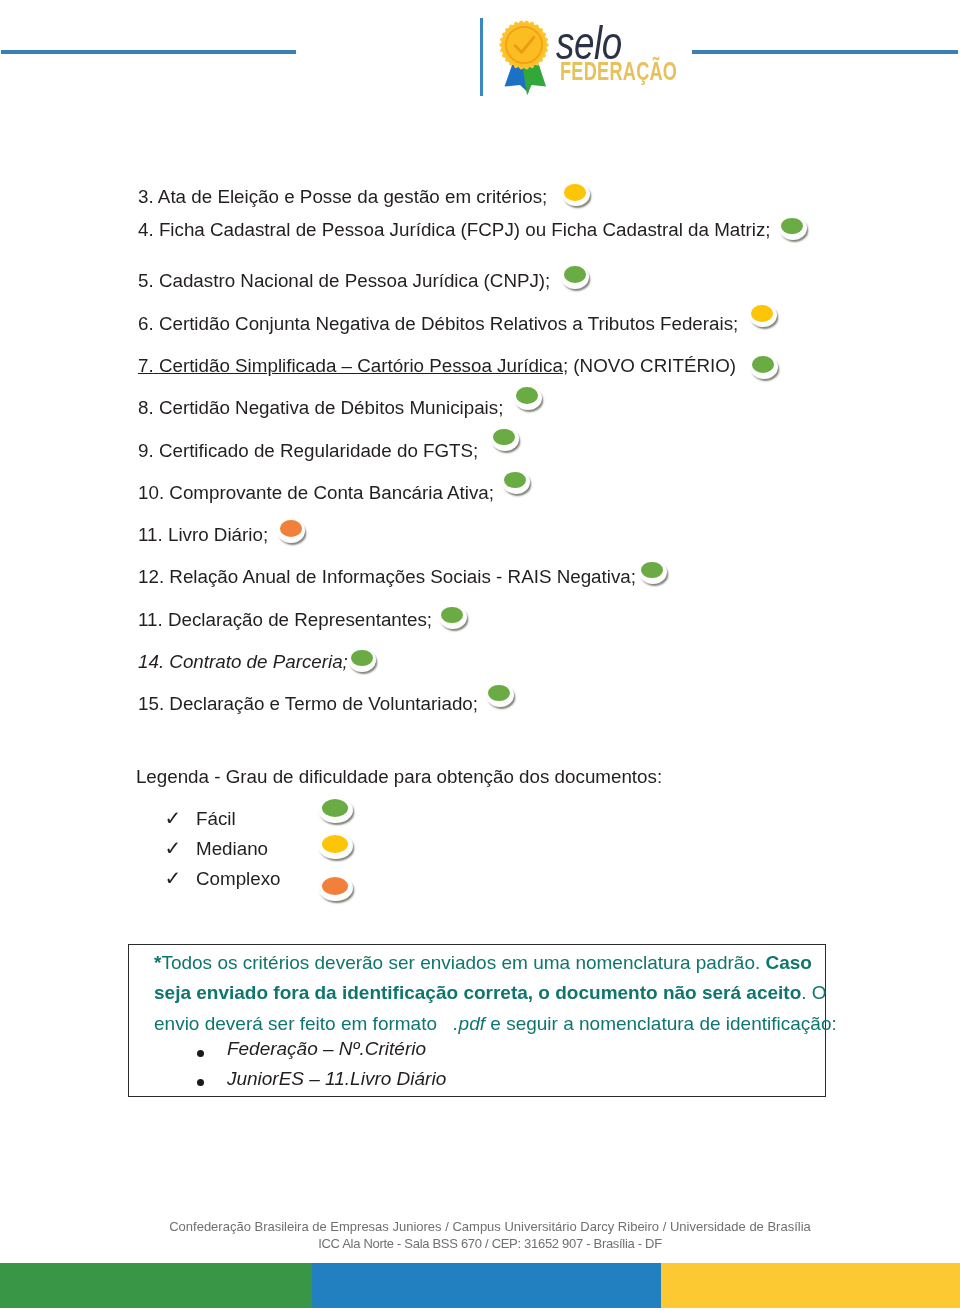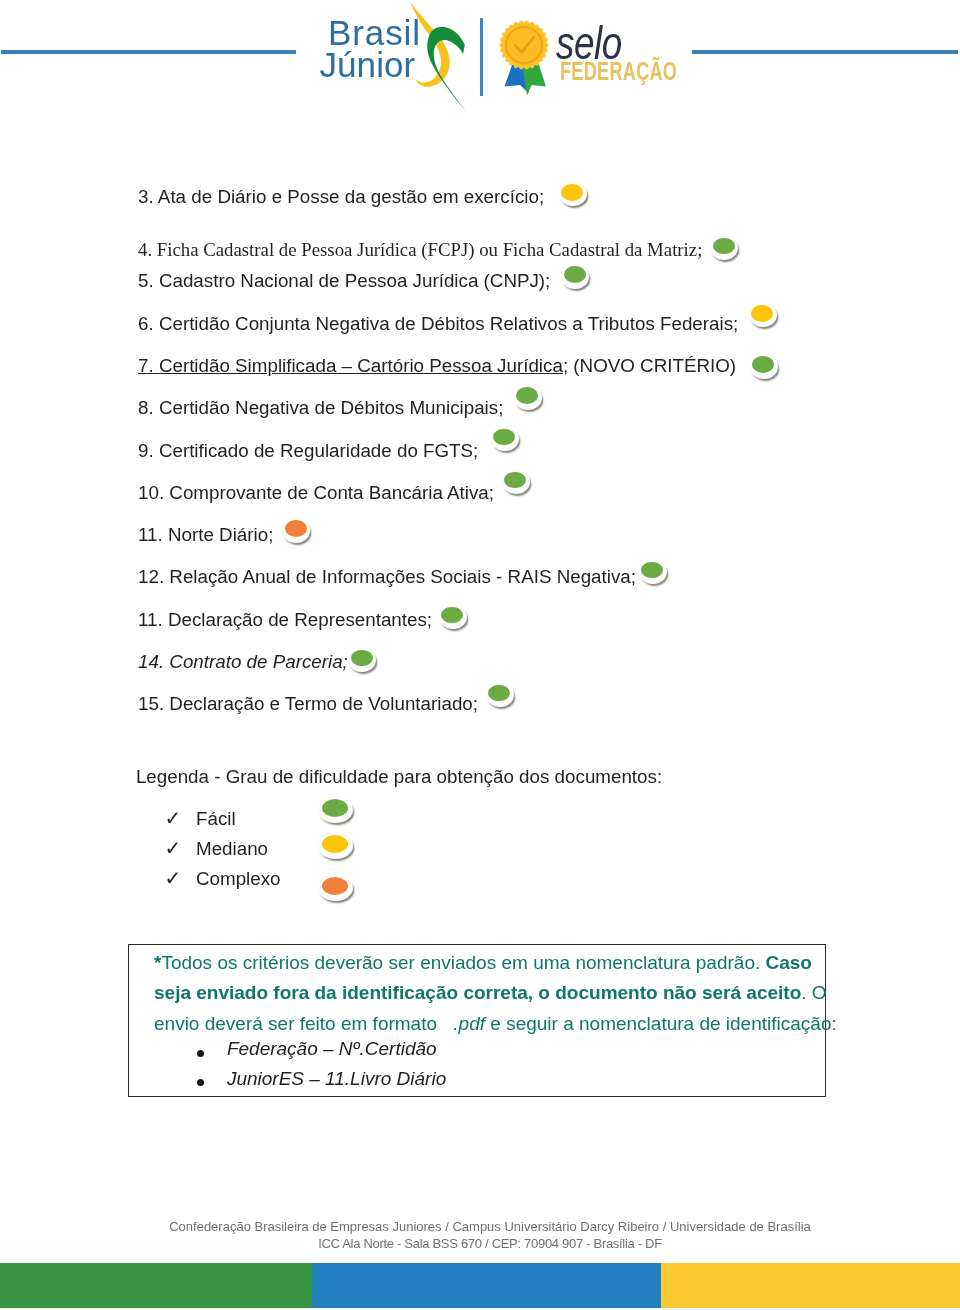--- a/index.html
+++ b/index.html
@@ -69,73 +69,47 @@
 </style>
 </head>
 <body>
 
 <div class="page">
 
   <div class="hdr-rule left"></div>
   <div class="hdr-rule right"></div>
   <div class="hdr-sep"></div>
 
-  <div class="logo-bj">
-    <div class="bj-text">
-      <div class="bj-l1">Brasil</div>
-      <div class="bj-l2">Júnior</div>
-    </div>
-    <svg class="bj-swoosh" viewBox="405 0 75 120" width="75" height="120">
-          <path d="M410.2 2.0
-                   C417.5 11.5 429.0 24.5 436.0 32.5
-                   C443.6 41.2 448.3 49.8 449.5 59.2
-                   C450.9 70.2 445.2 80.8 435.4 85.0
-                   C425.4 89.2 418.0 85.8 415.2 78.6
-                   C420.0 83.4 426.6 83.8 432.2 79.8
-                   C439.4 74.6 442.2 65.8 440.6 57.0
-                   C439.0 48.0 433.2 39.2 426.6 31.2
-                   C420.6 24.0 414.4 12.0 410.5 3.0 Z" fill="#f5c31f"></path>
-          <path d="M464.8 45.0
-                   C461.5 36.8 455.0 30.0 447.2 27.7
-                   C438.4 25.0 431.5 28.9 428.7 36.9
-                   C425.5 45.8 427.8 55.8 432.4 64.8
-                   C438.4 76.4 452.0 95.2 466.0 111.5
-                   C454.3 96.0 443.0 81.2 438.2 71.0
-                   C433.6 61.4 432.5 52.5 435.2 46.3
-                   C437.9 40.2 443.9 38.7 449.7 41.2
-                   C456.4 44.1 461.3 49.8 463.0 54.2 Z" fill="#158c3b"></path>
-        </svg>
-  </div>
 
   <div class="selo">
     <svg class="selo-medal" viewBox="0 0 58 82" width="58" height="82">
 
           <path d="M14.0 46.0 L29.0 46.0 L30.5 74.0 L22.0 66.0 L6.5 67.5 Z" fill="#1b72c4"></path>
           <path d="M24.5 46.0 L41.0 46.0 L48.0 67.5 L33.5 66.0 L29.0 76.5 Z" fill="#33a83a"></path>
 
           <path d="M26.0 3.6Q29.3 -1.0 31.4 4.3Q35.6 0.6 36.4 6.2Q41.4 3.6 40.9 9.2Q46.3 8.0 44.4 13.3Q50.1 13.4 46.9 18.1Q52.4 19.5 48.2 23.3Q53.2 26.0 48.2 28.7Q52.4 32.5 46.9 33.9Q50.1 38.6 44.4 38.7Q46.3 44.0 40.9 42.8Q41.4 48.4 36.4 45.8Q35.6 51.4 31.4 47.7Q29.3 53.0 26.0 48.4Q22.7 53.0 20.6 47.7Q16.4 51.4 15.6 45.8Q10.6 48.4 11.1 42.8Q5.7 44.0 7.6 38.7Q1.9 38.6 5.1 33.9Q-0.4 32.5 3.8 28.7Q-1.2 26.0 3.8 23.3Q-0.4 19.5 5.1 18.1Q1.9 13.4 7.6 13.3Q5.7 8.0 11.1 9.2Q10.6 3.6 15.6 6.2Q16.4 0.6 20.6 4.3Q22.7 -1.0 26.0 3.6Z" fill="#fbc63a"></path>
           <circle cx="26" cy="26" r="22.2" fill="#fcc128"></circle>
           <circle cx="26" cy="26" r="18.0" fill="none" stroke="#f0a313" stroke-width="2.0"></circle>
           <circle cx="26" cy="26" r="16.6" fill="#fbbd22"></circle>
           <path d="M17.2 26.8 L23.6 33.2 L35.8 18.4" fill="none" stroke="#eb9d12" stroke-width="3.0" stroke-linecap="round" stroke-linejoin="round"></path>
         </svg>
     <div class="selo-word">selo</div>
     <div class="selo-sub">FEDERAÇÃO</div>
   </div>
 
   <div id="doclist">
-      <div class="doc-row" style="top: 178.7px;"><span class="doc-line grp"><span class="doc-line num">3.</span> <span class="doc-line txt">Ata de Diário e Posse da gestão em exercício;</span></span><span class="pill" style="top: 3.8px; margin-left: 14.7px;"><span class="base"></span><span class="dot" style="background: rgb(252, 197, 7);"></span></span></div>
-      <div class="doc-row" style="top: 232px; font-family: Liberation Serif, serif;"><span class="doc-line grp"><span class="doc-line num">4.</span> <span class="doc-line txt">Ficha Cadastral de Pessoa Jurídica (FCPJ) ou Ficha Cadastral da Matriz;</span></span><span class="pill" style="top: 4.2px; margin-left: 8.1px;"><span class="base"></span><span class="dot" style="background: rgb(106, 171, 68);"></span></span></div>
+      <div class="doc-row" style="top: 178.7px;"><span class="doc-line grp"><span class="doc-line num">3.</span> <span class="doc-line txt">Ata de Eleição e Posse da gestão em critérios;</span></span><span class="pill" style="top: 3.8px; margin-left: 14.7px;"><span class="base"></span><span class="dot" style="background: rgb(252, 197, 7);"></span></span></div>
+      <div class="doc-row" style="top: 212px;"><span class="doc-line grp"><span class="doc-line num">4.</span> <span class="doc-line txt">Ficha Cadastral de Pessoa Jurídica (FCPJ) ou Ficha Cadastral da Matriz;</span></span><span class="pill" style="top: 4.2px; margin-left: 8.1px;"><span class="base"></span><span class="dot" style="background: rgb(106, 171, 68);"></span></span></div>
       <div class="doc-row" style="top: 263.3px;"><span class="doc-line grp"><span class="doc-line num">5.</span> <span class="doc-line txt">Cadastro Nacional de Pessoa Jurídica (CNPJ);</span></span><span class="pill" style="top: 1.5px; margin-left: 10.8px;"><span class="base"></span><span class="dot" style="background: rgb(106, 171, 68);"></span></span></div>
       <div class="doc-row" style="top: 305.6px;"><span class="doc-line grp"><span class="doc-line num">6.</span> <span class="doc-line txt">Certidão Conjunta Negativa de Débitos Relativos a Tributos Federais;</span></span><span class="pill" style="top: -2.2px; margin-left: 10.8px;"><span class="base"></span><span class="dot" style="background: rgb(252, 197, 7);"></span></span></div>
       <div class="doc-row" style="top: 347.9px;"><span class="doc-line grp" style="text-decoration: underline;"><span class="doc-line num">7.</span> <span class="doc-line txt">Certidão Simplificada – Cartório Pessoa Jurídica</span></span><span class="doc-line sfx">; (NOVO CRITÉRIO)</span><span class="pill" style="top: 6.8px; margin-left: 13.6px;"><span class="base"></span><span class="dot" style="background: rgb(106, 171, 68);"></span></span></div>
       <div class="doc-row" style="top: 390.2px;"><span class="doc-line grp"><span class="doc-line num">8.</span> <span class="doc-line txt">Certidão Negativa de Débitos Municipais;</span></span><span class="pill" style="top: -4.6px; margin-left: 10.4px;"><span class="base"></span><span class="dot" style="background: rgb(106, 171, 68);"></span></span></div>
       <div class="doc-row" style="top: 432.5px;"><span class="doc-line grp"><span class="doc-line num">9.</span> <span class="doc-line txt">Certificado de Regularidade do FGTS;</span></span><span class="pill" style="top: -5.5px; margin-left: 12.5px;"><span class="base"></span><span class="dot" style="background: rgb(106, 171, 68);"></span></span></div>
       <div class="doc-row" style="top: 474.8px;"><span class="doc-line grp"><span class="doc-line num">10.</span> <span class="doc-line txt">Comprovante de Conta Bancária Ativa;</span></span><span class="pill" style="top: -4.8px; margin-left: 8px;"><span class="base"></span><span class="dot" style="background: rgb(106, 171, 68);"></span></span></div>
-      <div class="doc-row" style="top: 517.1px;"><span class="doc-line grp"><span class="doc-line num">11.</span> <span class="doc-line txt">Norte Diário;</span></span><span class="pill" style="top: 1.7px; margin-left: 9px;"><span class="base"></span><span class="dot" style="background: rgb(241, 128, 58);"></span></span></div>
+      <div class="doc-row" style="top: 517.1px;"><span class="doc-line grp"><span class="doc-line num">11.</span> <span class="doc-line txt">Livro Diário;</span></span><span class="pill" style="top: 1.7px; margin-left: 9px;"><span class="base"></span><span class="dot" style="background: rgb(241, 128, 58);"></span></span></div>
       <div class="doc-row" style="top: 559.4px;"><span class="doc-line grp"><span class="doc-line num">12.</span> <span class="doc-line txt">Relação Anual de Informações Sociais - RAIS Negativa;</span></span><span class="pill" style="top: 1px; margin-left: 2.9px;"><span class="base"></span><span class="dot" style="background: rgb(106, 171, 68);"></span></span></div>
       <div class="doc-row" style="top: 601.7px;"><span class="doc-line grp"><span class="doc-line num">11.</span> <span class="doc-line txt">Declaração de Representantes;</span></span><span class="pill" style="top: 3.3px; margin-left: 6.5px;"><span class="base"></span><span class="dot" style="background: rgb(106, 171, 68);"></span></span></div>
       <div class="doc-row" style="top: 644px; font-style: italic;"><span class="doc-line grp"><span class="doc-line num">14.</span> <span class="doc-line txt">Contrato de Parceria;</span></span><span class="pill" style="top: 4.1px; margin-left: 0.5px;"><span class="base"></span><span class="dot" style="background: rgb(106, 171, 68);"></span></span></div>
       <div class="doc-row" style="top: 686.3px;"><span class="doc-line grp"><span class="doc-line num">15.</span> <span class="doc-line txt">Declaração e Termo de Voluntariado;</span></span><span class="pill" style="top: -3.3px; margin-left: 7.5px;"><span class="base"></span><span class="dot" style="background: rgb(106, 171, 68);"></span></span></div>
     </div>
   <div id="legend">
       <div class="legend-title" style="top: 767.2px;">Legenda - Grau de dificuldade para obtenção dos documentos:</div>
       <div class="legend-item" style="left: 164.5px; top: 808px;"><span class="lg-check">✓</span><span class="lg-label">Fácil</span></div>
       <span class="pill lg-pill" style="left: 318.4px; top: 797.3px;">
         <span class="base"></span>
@@ -151,27 +125,27 @@
         <span class="base"></span>
         <span class="dot" style="background: rgb(241, 128, 58);"></span>
       </span>
     </div>
 
   <div class="notebox">
     <div id="noteinner">
         <div class="note-line just" style="top: 7.8px; word-spacing: 0px;"><span style="font-weight: 700;">*</span><span>Todos os critérios deverão ser enviados em uma nomenclatura padrão. </span><span style="font-weight: 700;">Caso</span></div>
         <div class="note-line just" style="top: 38.3px; word-spacing: 0px;"><span style="font-weight: 700;">seja enviado fora da identificação correta, o documento não será aceito</span><span>. O</span></div>
         <div class="note-line" style="top: 68.8px;"><span>envio deverá ser feito em formato </span><span style="font-style: italic; margin-left: 11px;">.pdf</span><span> e seguir a nomenclatura de identificação:</span></div>
-        <div class="note-li" style="left: 97.9px; top: 94.2px;">Federação – Nº.Certidão</div>
+        <div class="note-li" style="left: 97.9px; top: 94.2px;">Federação – Nº.Critério</div>
         <span class="nb-dot" style="left: 67.7px; top: 104.9px;"></span>
         <div class="note-li" style="left: 97.9px; top: 123.7px;">JuniorES – 11.Livro Diário</div>
         <span class="nb-dot" style="left: 67.7px; top: 134.4px;"></span>
       </div>
   </div>
 
   <div id="footer">
       <div class="foot-txt" style="top: 1219px;">Confederação Brasileira de Empresas Juniores / Campus Universitário Darcy Ribeiro / Universidade de Brasília</div>
-      <div class="foot-txt l2" style="top: 1236.2px;">ICC Ala Norte - Sala BSS 670 / CEP: 70904 907 - Brasília - DF</div>
+      <div class="foot-txt l2" style="top: 1236.2px;">ICC Ala Norte - Sala BSS 670 / CEP: 31652 907 - Brasília - DF</div>
       <div class="bar" style="left: 0px; width: 312px; background: rgb(57, 150, 71);"></div>
       <div class="bar" style="left: 312px; width: 349px; background: rgb(34, 128, 193);"></div>
       <div class="bar" style="left: 661px; width: 299px; background: rgb(253, 201, 51);"></div>
     </div>
 </div>
 
 </body></html>

